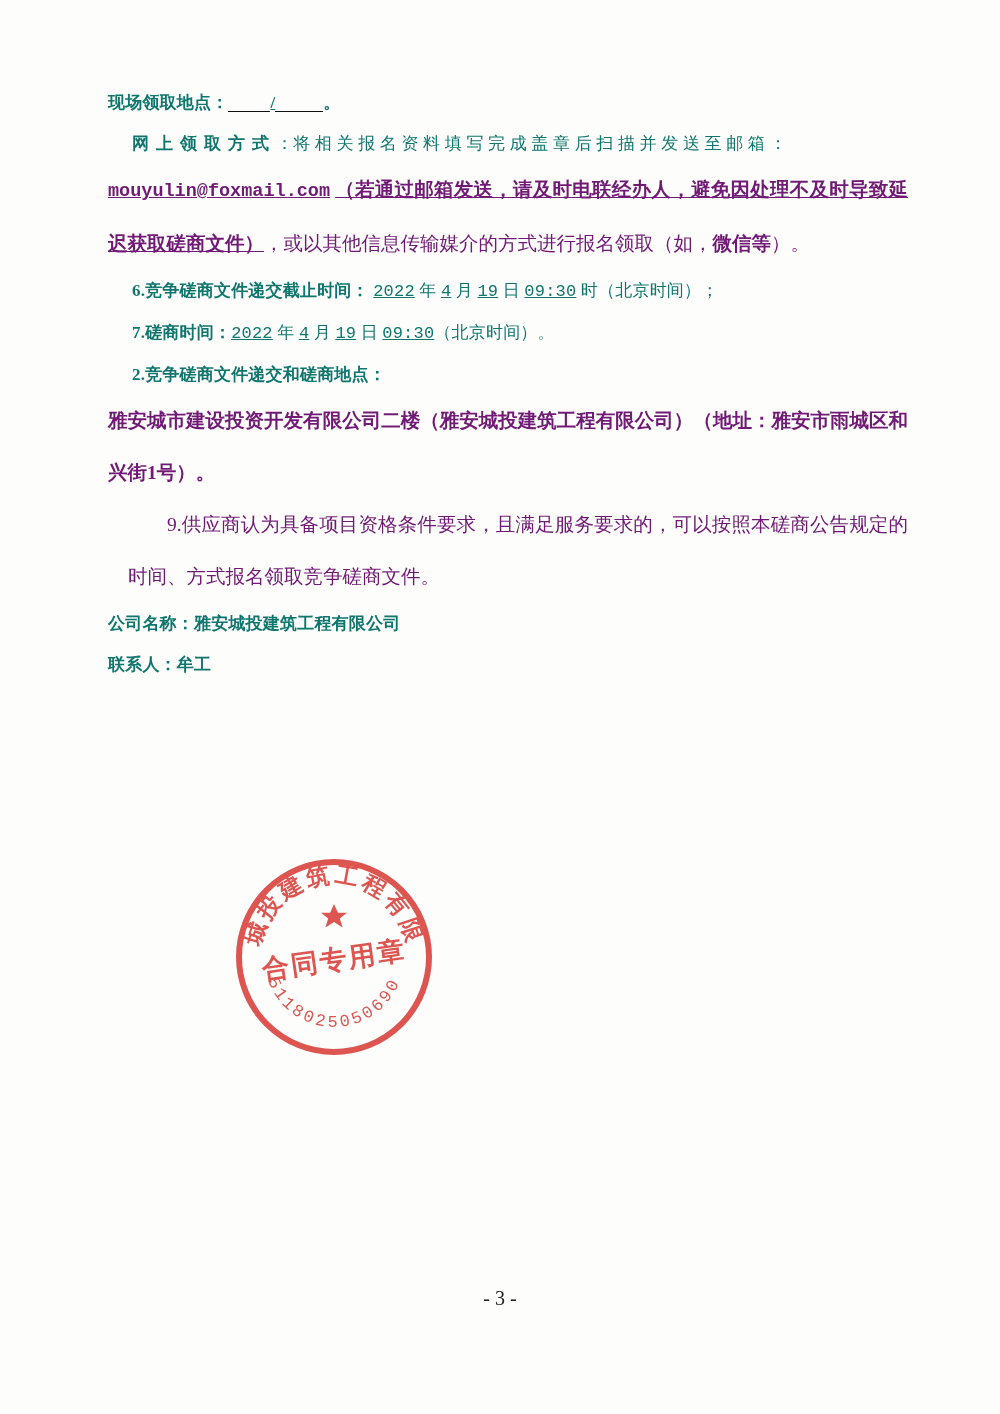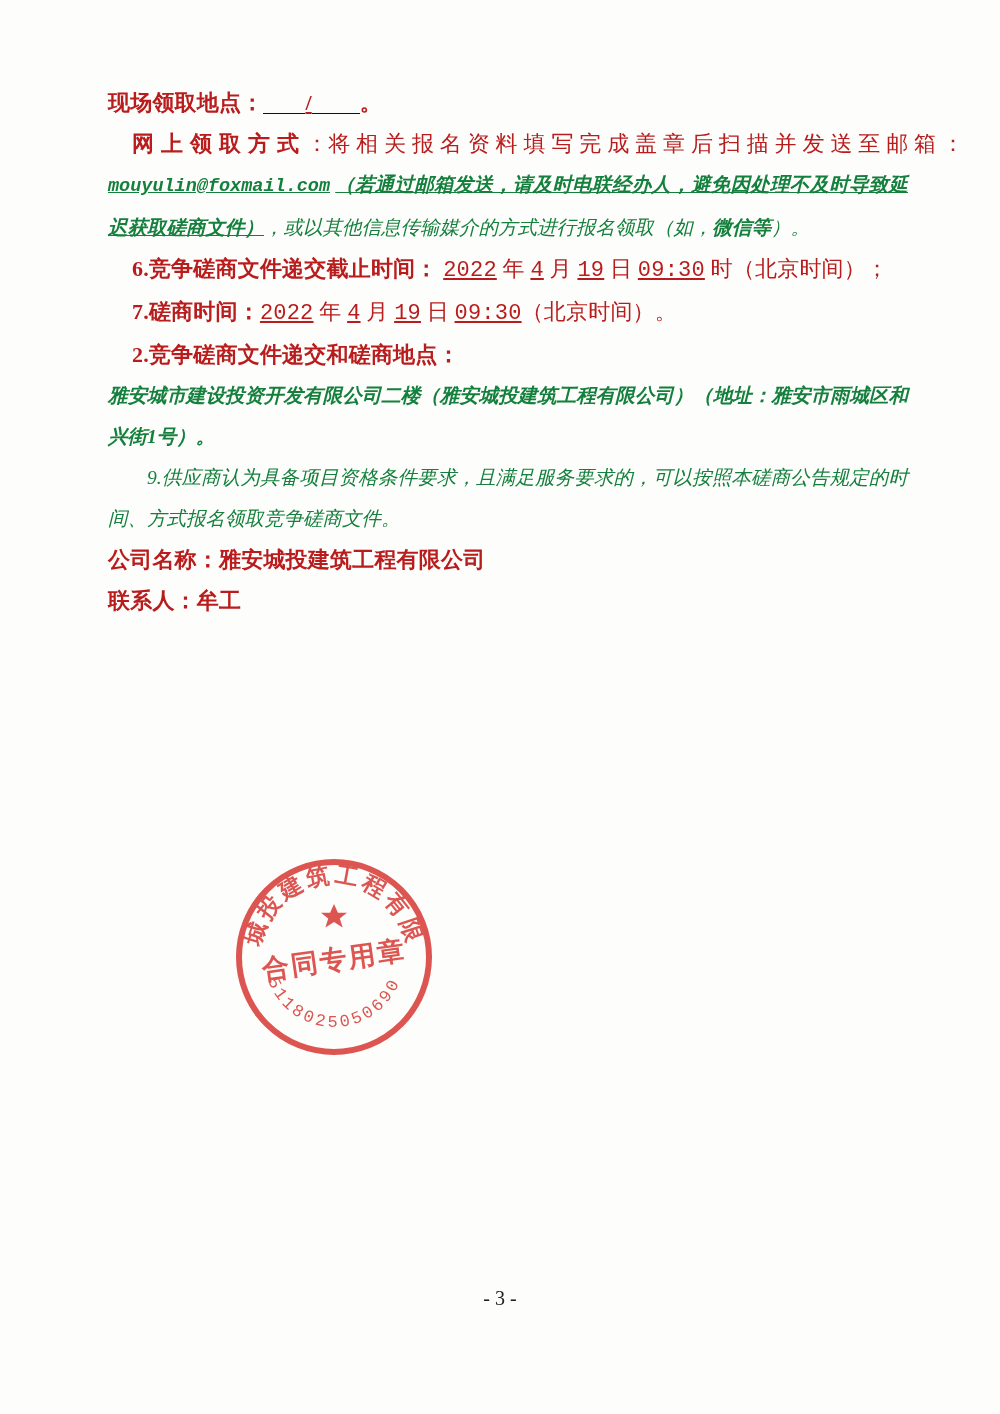--- a/index.html
+++ b/index.html
@@ -19,36 +19,35 @@
     box-shadow: 0 0 0 1px #b9b9b9;
     overflow: hidden;
   }
   .content {
     position: absolute;
     left: 108px;
     top: 82px;
     width: 800px;
   }
   .line {
-    font-size: 22px;
+    font-size: 17px;
     line-height: 41px;
-    color: #b91c1c;
+    color: #0f766e;
     letter-spacing: 0.2px;
     white-space: nowrap;
   }
   .para {
     font-size: 19.5px;
-    line-height: 41px;
-    color: #15803d;
+    line-height: 52px;
+    color: #701a75;
     text-align: justify;
     text-justify: inter-ideograph;
-    font-style: italic;
   }
   .b { font-weight: bold; }
-  .indent2 { text-indent: 39px; }
+  .indent2 { text-indent: 39px; margin-left: 20px; }
   .indent3 { text-indent: 58px; }
   .u { text-decoration: underline; }
   .ul-space {
     display: inline-block;
     border-bottom: 1.5px solid #111;
     height: 22px;
     vertical-align: -4px;
   }
   .mono {
     font-family: "Liberation Mono", "DejaVu Sans Mono", monospace;

